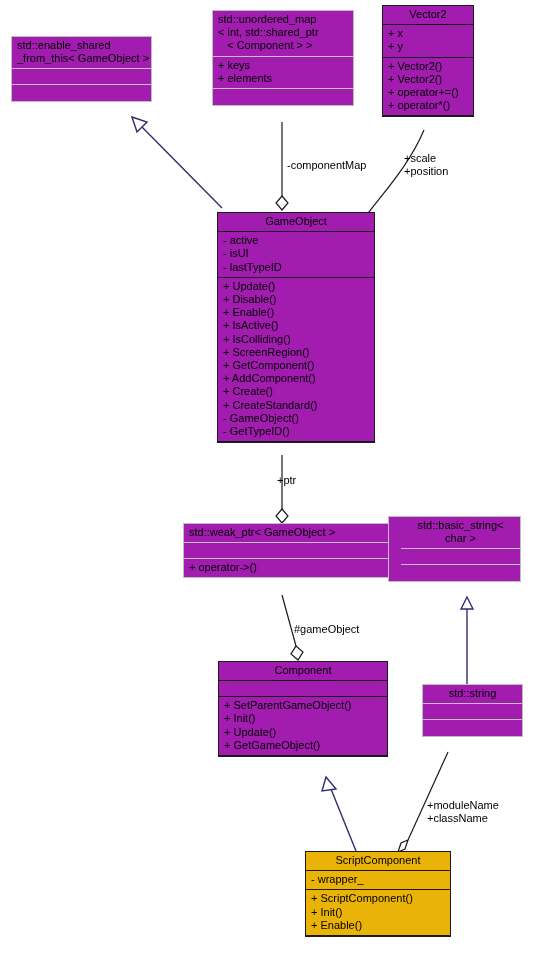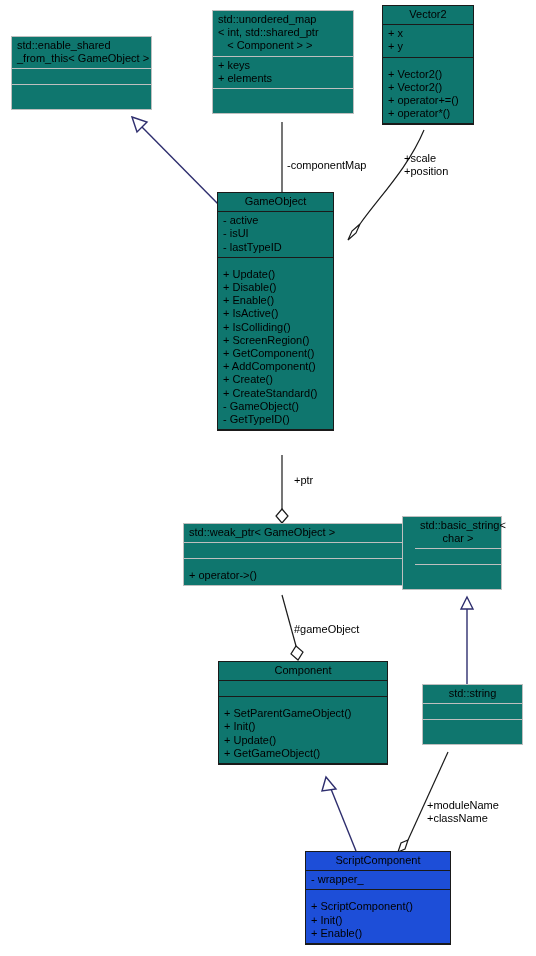--- a/index.html
+++ b/index.html
@@ -21,47 +21,46 @@
     position: absolute;
     left: 0;
     top: 0;
     width: 536px;
     height: 956px;
     pointer-events: none;
   }
   .uml-box {
     position: absolute;
     box-sizing: border-box;
-    background: #0f766e;
+    background: #a21caf;
     border: 1px solid #bfbfbf;
     z-index: 5;
   }
   .uml-box.key {
     border: 1px solid #1a1a1a;
   }
   .uml-box.highlight {
     border: 1px solid #1a1a1a;
-    background: #1d4ed8;
+    background: #eab308;
   }
   .uml-compartment {
     box-sizing: border-box;
     border-bottom: 1px solid #bfbfbf;
     padding: 2px 5px 3px 5px;
     font-size: 11px;
     line-height: 13.2px;
     color: #000000;
     white-space: pre;
   }
   .uml-box.key > .uml-compartment,
   .uml-box.highlight > .uml-compartment {
     border-bottom: 1px solid #1a1a1a;
   }
   .uml-compartment.last {
     border-bottom: none;
-    margin-top: 8px;
   }
   .uml-compartment.title {
     text-align: center;
   }
   .uml-compartment.title-left {
     text-align: left;
   }
   .uml-compartment.empty {
     height: 16px;
     padding: 0;
@@ -142,21 +141,21 @@
   <div class="uml-box key" style="left:382px; top:5px; width:92px;">
     <div class="uml-compartment title">Vector2</div>
     <div class="uml-compartment">+ x
 + y</div>
     <div class="uml-compartment last">+ Vector2()
 + Vector2()
 + operator+=()
 + operator*()</div>
   </div>
 
-  <div class="uml-box key" style="left:217px; top:192px; width:117px;">
+  <div class="uml-box key" style="left:217px; top:212px; width:158px;">
     <div class="uml-compartment title">GameObject</div>
     <div class="uml-compartment">- active
 - isUI
 - lastTypeID</div>
     <div class="uml-compartment last">+ Update()
 + Disable()
 + Enable()
 + IsActive()
 + IsColliding()
 + ScreenRegion()
@@ -167,21 +166,21 @@
 - GameObject()
 - GetTypeID()</div>
   </div>
 
   <div class="uml-box" style="left:183px; top:523px; width:232px;">
     <div class="uml-compartment title-left">std::weak_ptr&lt; GameObject &gt;</div>
     <div class="uml-compartment empty"></div>
     <div class="uml-compartment last">+ operator-&gt;()</div>
   </div>
 
-  <div class="uml-box" style="left:402px; top:516px; width:100px;padding-left:12px;">
+  <div class="uml-box" style="left:388px; top:516px; width:133px;padding-left:12px;">
     <div class="uml-compartment title">std::basic_string&lt;
 char &gt;</div>
     <div class="uml-compartment empty"></div>
     <div class="uml-compartment empty last"></div>
   </div>
 
   <div class="uml-box key" style="left:218px; top:661px; width:170px;">
     <div class="uml-compartment title">Component</div>
     <div class="uml-compartment empty"></div>
     <div class="uml-compartment last">+ SetParentGameObject()
@@ -202,20 +201,20 @@
     <div class="uml-compartment last">+ ScriptComponent()
 + Init()
 + Enable()</div>
   </div>
 
   <div class="edge-label" style="left:287px; top:159px;text-align:center;">-componentMap</div>
 
   <div class="edge-label" style="left:404px; top:152px;">+scale
 +position</div>
 
-  <div class="edge-label" style="left:294px; top:474px;">+ptr</div>
+  <div class="edge-label" style="left:277px; top:474px;">+ptr</div>
 
   <div class="edge-label" style="left:294px; top:623px;">#gameObject</div>
 
   <div class="edge-label" style="left:427px; top:799px;">+moduleName
 +className</div>
 
 </div>
 
 </body></html>

